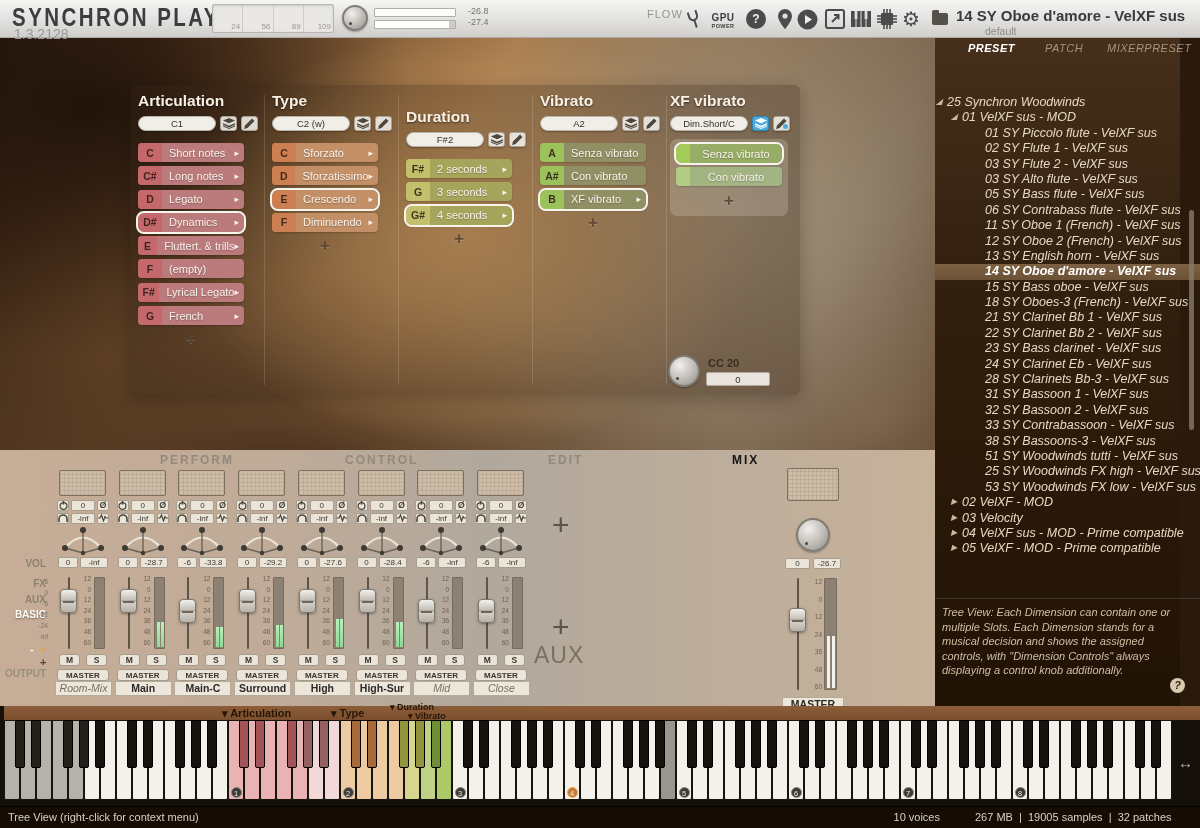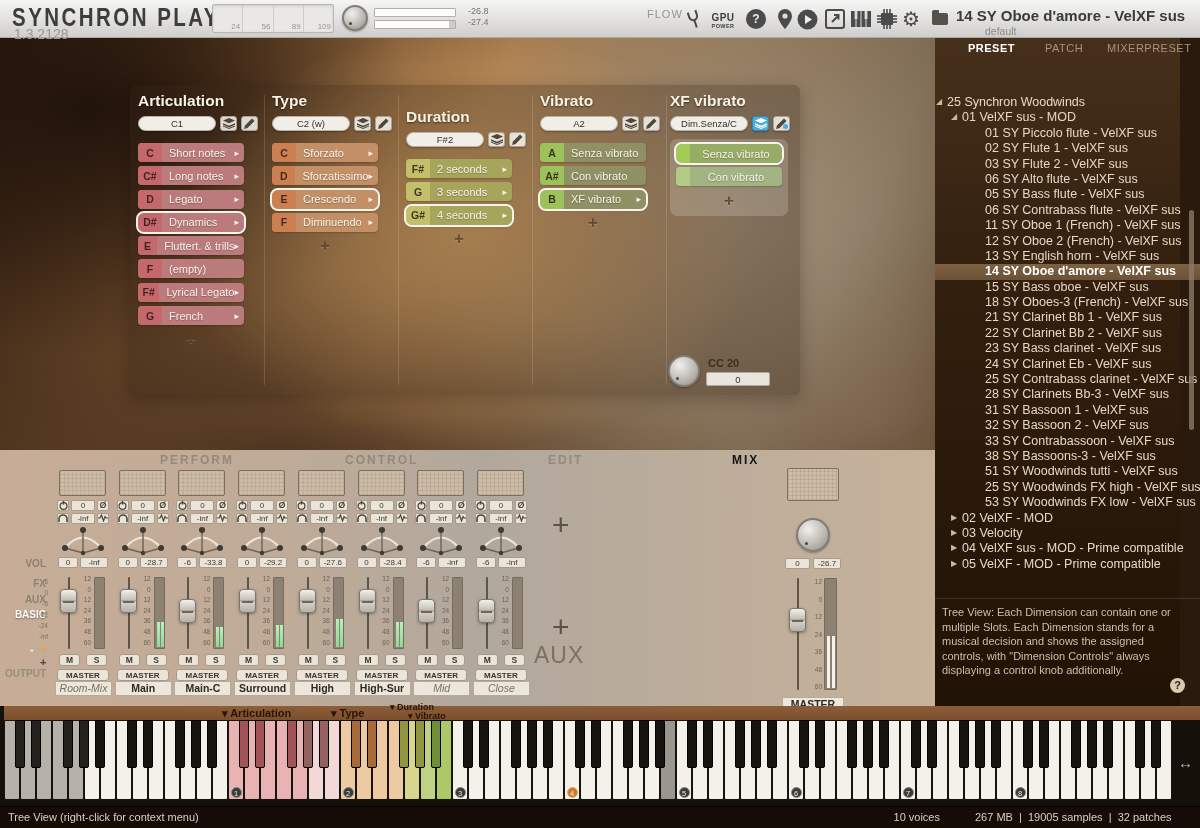--- a/index.html
+++ b/index.html
@@ -121,21 +121,21 @@
   .pill { border-radius:3px; background:#eae4d9; border:1px solid #a59b8c; font-size:8.5px; font-weight:bold;
     color:#3a362e; text-align:center; }
   .nametab { left:0px; top:231px; width:57px; height:15px; background:#ece6db; border:1px solid #b5ab9b;
     font-size:10.5px; text-align:center; line-height:13px; color:#2c2a26; font-weight:bold; }
   .nametab.dim { font-style:italic; font-weight:normal; color:#78705f; }
   .bigplus { font-size:30px; color:#5c5347; font-weight:normal; }
   #auxword { font-size:23px; color:#7c7060; letter-spacing:1px; }
 
   
   #sidebar { left:935px; top:38px; width:245px; height:768px;
-    background:linear-gradient(180deg,#46301b 0%,#33200f 30%,#261607 70%,#1c0f04 100%); }
+    background:linear-gradient(180deg,#46301b 0%,#33200f 30%,#261607 70%,#1c0f04 100%);font-style:italic; }
   .sbtab { top:4px; font-size:11px; letter-spacing:.5px; color:#a8937d; cursor:pointer; }
   .sbtab.active { color:#fff; font-weight:bold; }
   #tree { position:absolute; left:0; top:57px; width:265px; }
   .trow { position:relative; height:15.4px; font-size:12.5px; color:#e6d8c3; white-space:nowrap; overflow:hidden; cursor:pointer; }
   .trow .tri { position:absolute; top:2px; font-size:8px; color:#cbb89c; }
   .trow .lab { position:absolute; top:0; }
   .trow.sel { background:linear-gradient(#7d6142,#6b5136); color:#fff; font-weight:bold; }
   #sb-scroll { left:254px; top:172px; width:5px; height:220px; border-radius:3px; background:#8a7a66; opacity:.8; }
   #helpdiv { left:935px; top:560px; width:265px; border-top:1px solid rgba(255,255,255,.12); }
   #helptext { left:942px; top:567px; width:238px; font-size:11px; line-height:14.5px; color:#cfbfa6; }
@@ -450,21 +450,21 @@
           <span class="l">XF vibrato</span>
           <span class="ar">▸</span>
         </div>
         <div class="addplus" style="width: 106px; margin-top: 3px;">+</div>
       </div>
     </div>
     <div class="abs colsep" style="left: 666px;"></div>
     <div class="abs dimcol" style="left: 670px;">
       <div class="dimtitle" style="margin-top: 7px;">XF vibrato</div>
       <div class="ddrow" style="margin-top: 6px;">
-        <div class="ddpill">Dim.Senza/C</div>
+        <div class="ddpill">Dim.Short/C</div>
         <div class="iconbtn blue">
           <svg width="12" height="11" viewBox="0 0 12 11">
             <g fill="#fff">
               <path d="M6 0L12 2.6 6 5.2 0 2.6z"></path>
               <path d="M0 5.2l6 2.6 6-2.6v1.6L6 9.4 0 6.8z"></path>
               <path d="M0 8.4l6 2.6 6-2.6v1.2L6 12 0 9.6z" transform="translate(0,-1)"></path>
             </g>
           </svg>
         </div>
         <div class="iconbtn">
@@ -1040,21 +1040,21 @@
       <div class="trow">
         <span class="lab" style="left: 50px;">01 SY Piccolo flute - VelXF sus</span>
       </div>
       <div class="trow">
         <span class="lab" style="left: 50px;">02 SY Flute 1 - VelXF sus</span>
       </div>
       <div class="trow">
         <span class="lab" style="left: 50px;">03 SY Flute 2 - VelXF sus</span>
       </div>
       <div class="trow">
-        <span class="lab" style="left: 50px;">06 SY Alto flute - VelXF sus</span>
+        <span class="lab" style="left: 50px;">03 SY Alto flute - VelXF sus</span>
       </div>
       <div class="trow">
         <span class="lab" style="left: 50px;">05 SY Bass flute - VelXF sus</span>
       </div>
       <div class="trow">
         <span class="lab" style="left: 50px;">06 SY Contrabass flute - VelXF sus</span>
       </div>
       <div class="trow">
         <span class="lab" style="left: 50px;">11 SY Oboe 1 (French) - VelXF sus</span>
       </div>
@@ -1077,23 +1077,20 @@
         <span class="lab" style="left: 50px;">21 SY Clarinet Bb 1 - VelXF sus</span>
       </div>
       <div class="trow">
         <span class="lab" style="left: 50px;">22 SY Clarinet Bb 2 - VelXF sus</span>
       </div>
       <div class="trow">
         <span class="lab" style="left: 50px;">23 SY Bass clarinet - VelXF sus</span>
       </div>
       <div class="trow">
         <span class="lab" style="left: 50px;">24 SY Clarinet Eb - VelXF sus</span>
-      </div>
-      <div class="trow">
-        <span class="lab" style="left: 50px;">25 SY Contrabass clarinet - VelXF sus</span>
       </div>
       <div class="trow">
         <span class="lab" style="left: 50px;">28 SY Clarinets Bb-3 - VelXF sus</span>
       </div>
       <div class="trow">
         <span class="lab" style="left: 50px;">31 SY Bassoon 1 - VelXF sus</span>
       </div>
       <div class="trow">
         <span class="lab" style="left: 50px;">32 SY Bassoon 2 - VelXF sus</span>
       </div>

